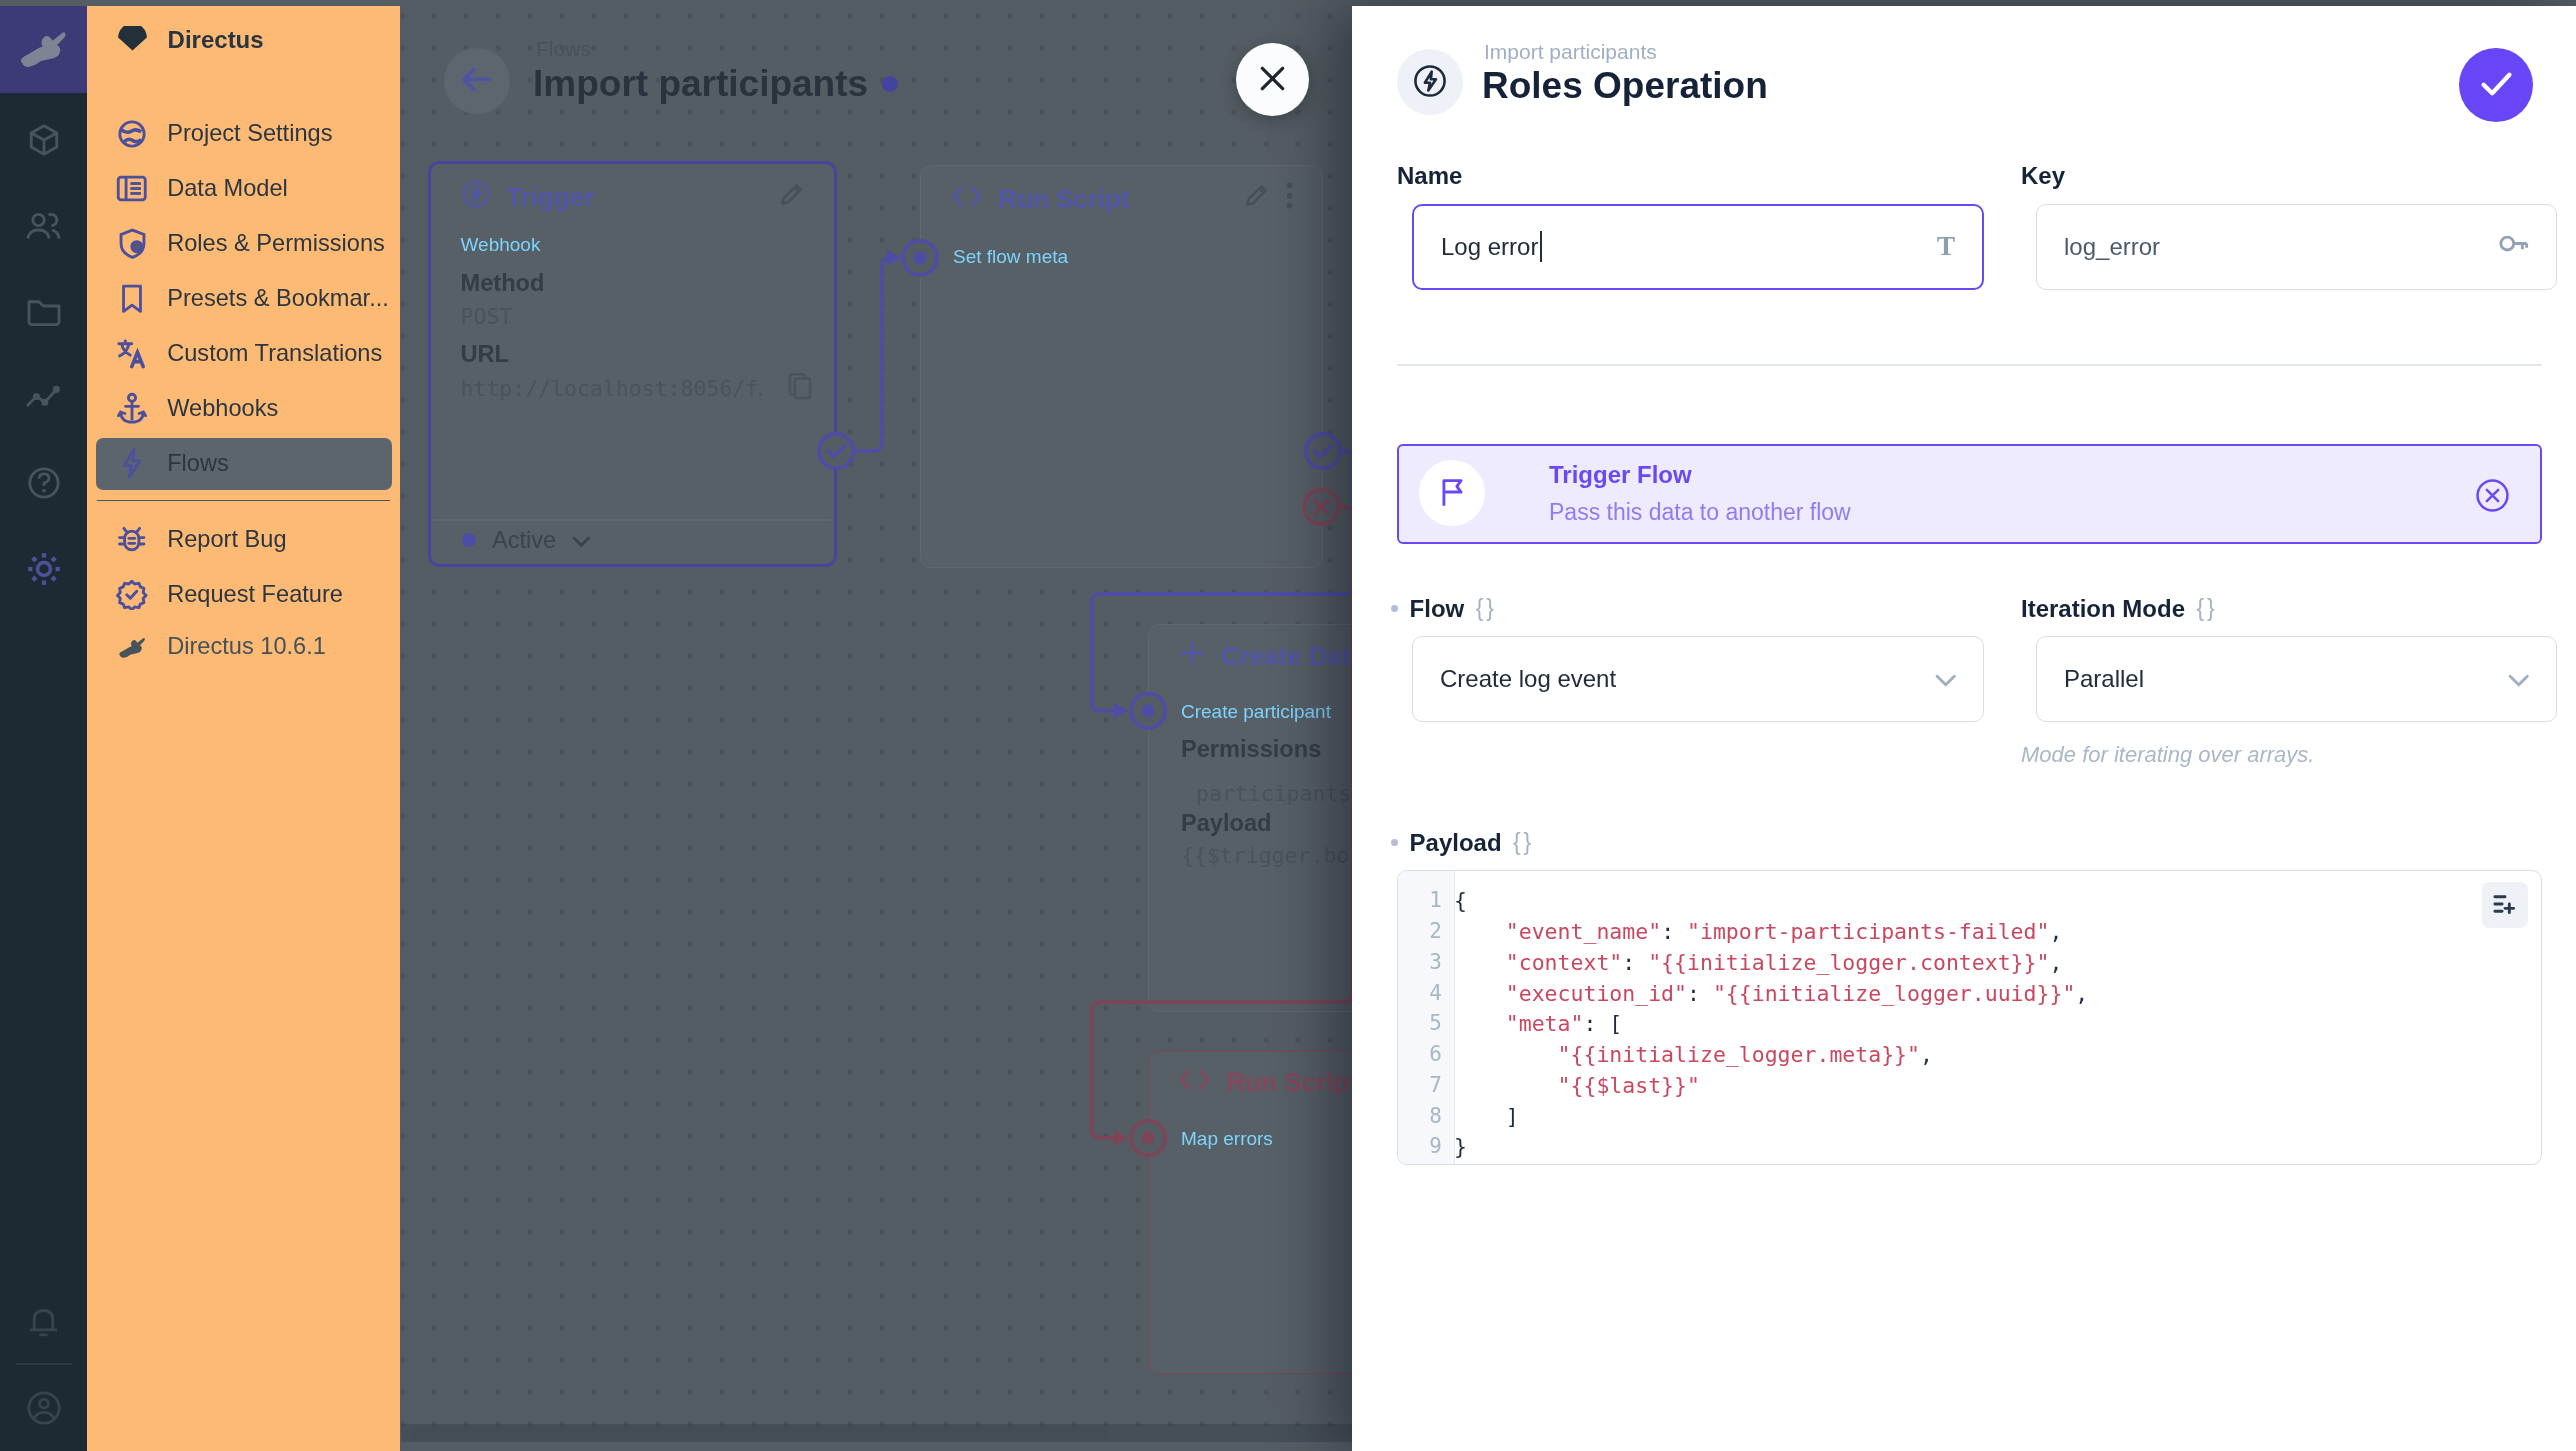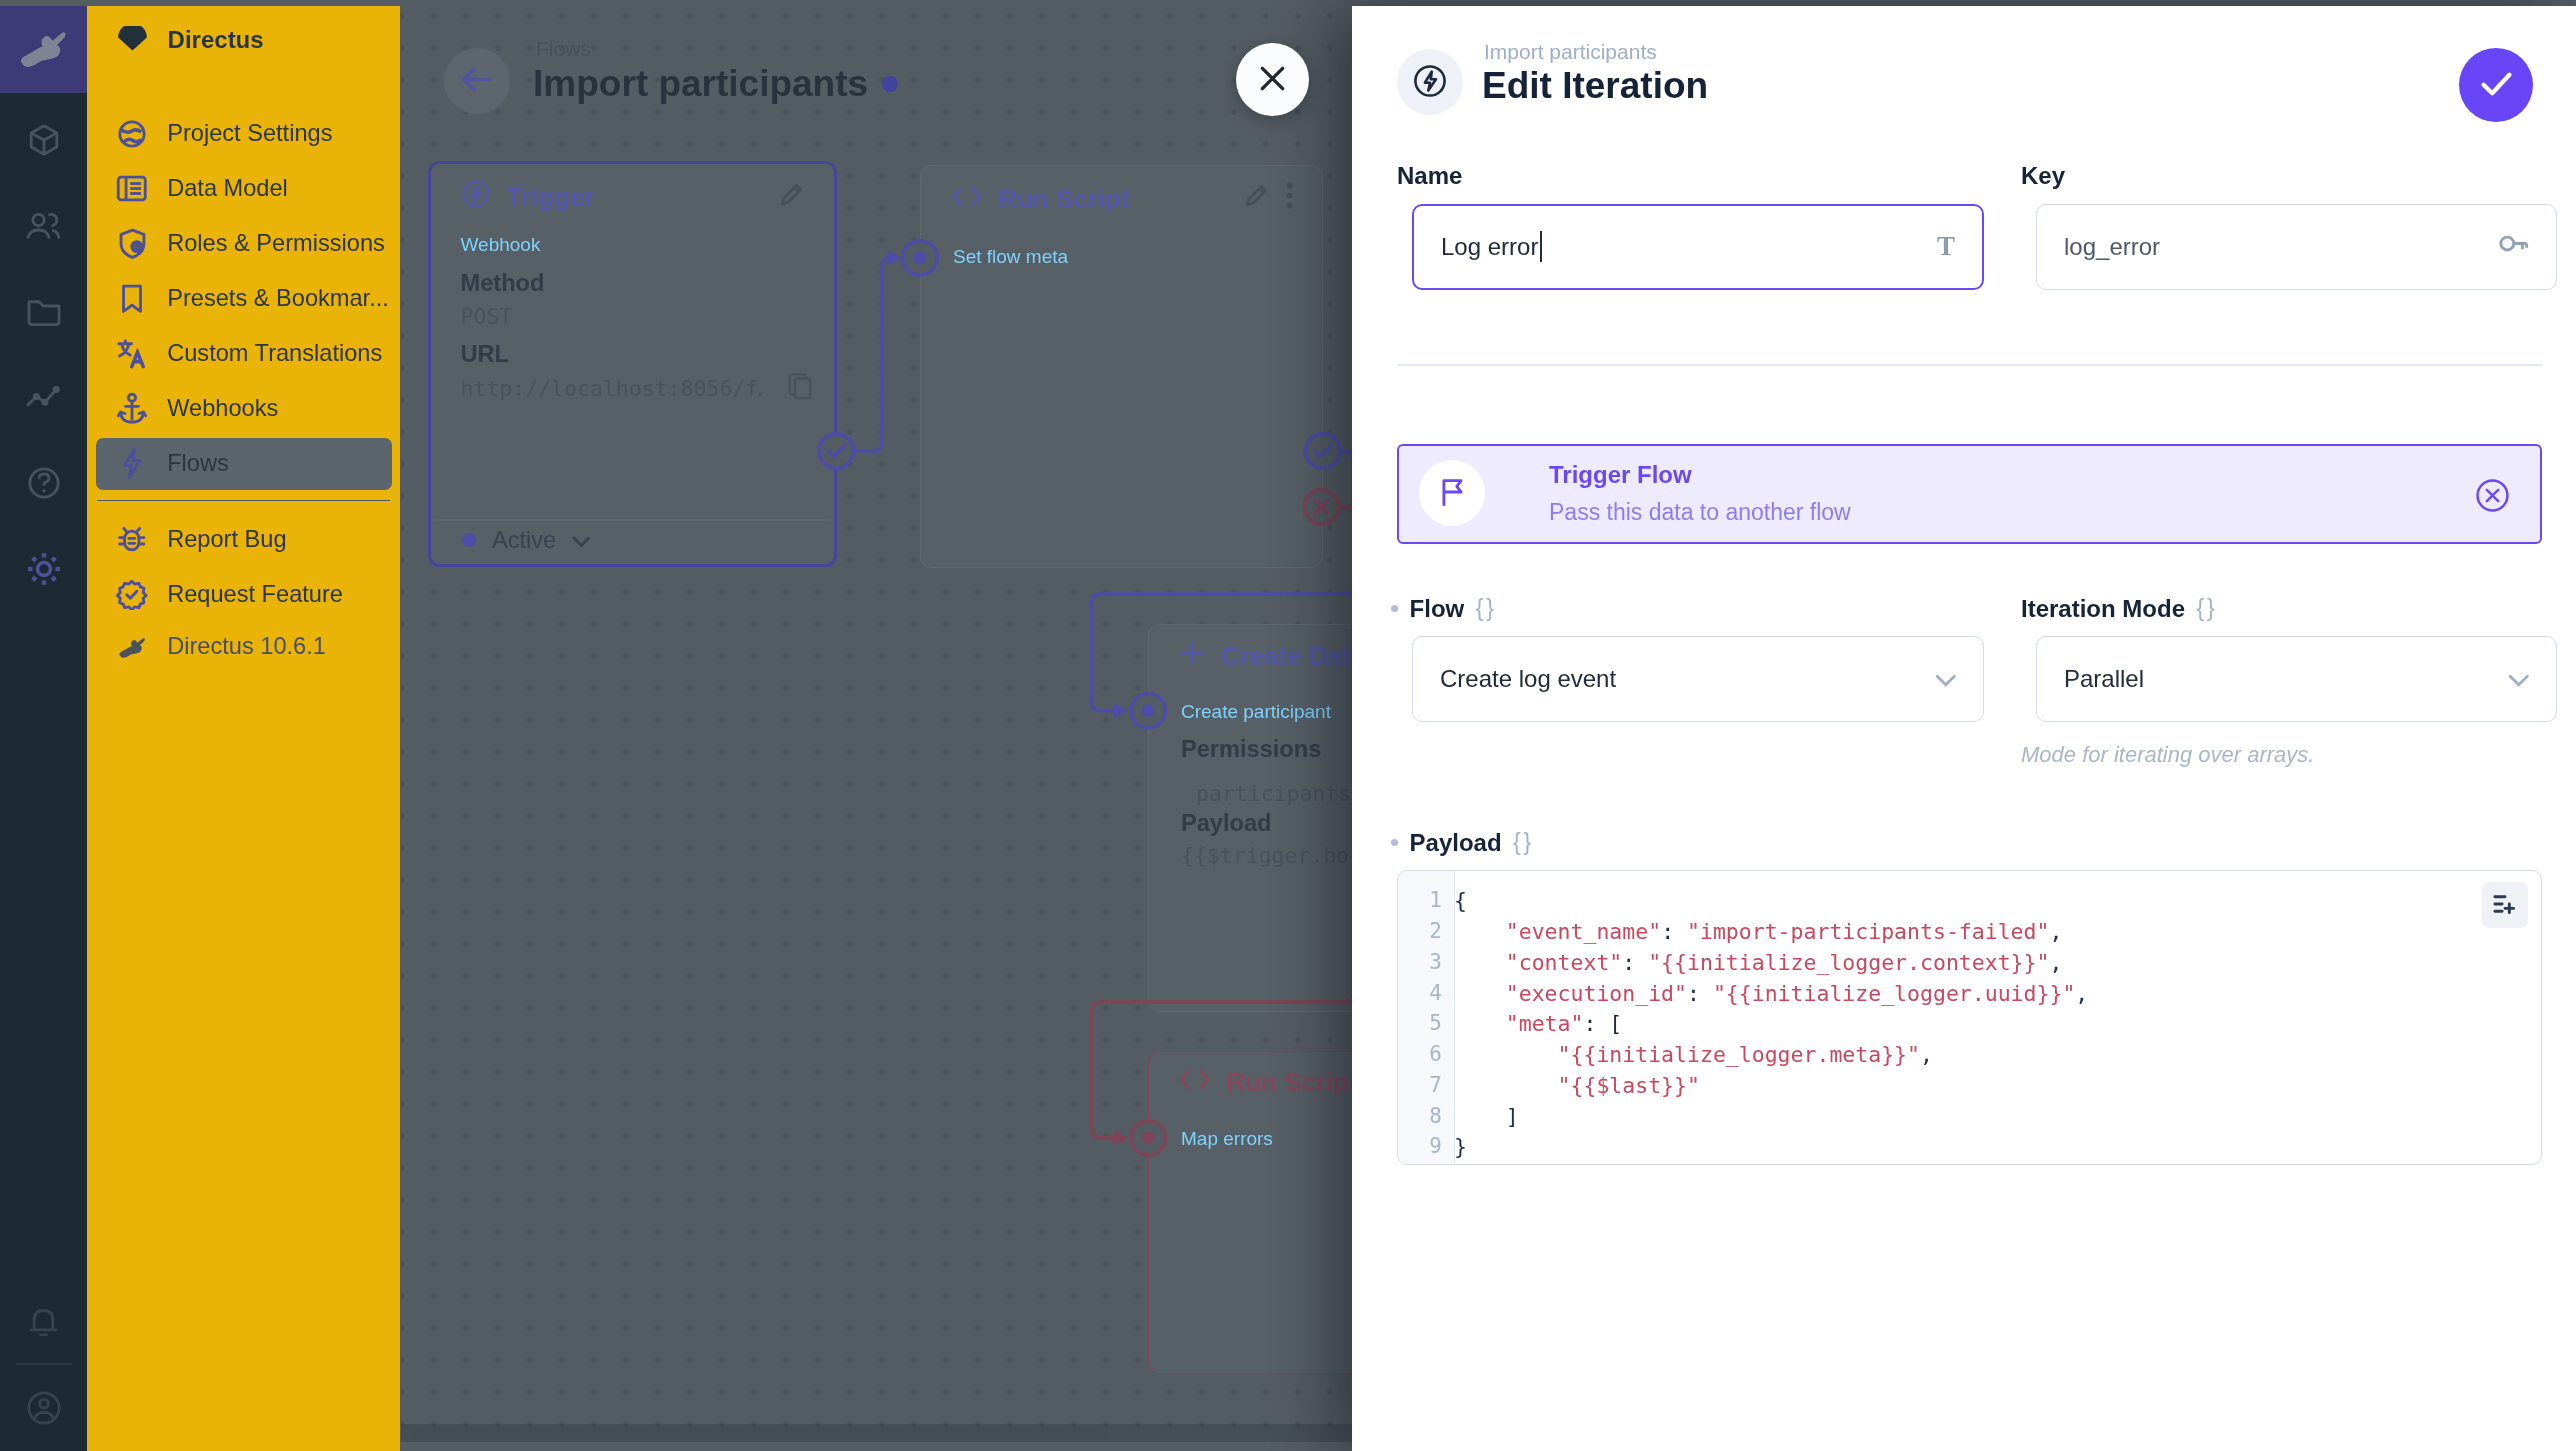--- a/index.html
+++ b/index.html
@@ -9,21 +9,21 @@
   .abs{position:absolute;}
 
   
   .module-bar{left:0;top:5.7px;width:87px;height:1445px;background:#1e2a33;z-index:5;}
   .logo-tile{left:0;top:0;width:87px;height:87px;background:#3c3b78;display:flex;align-items:center;justify-content:center;}
   .mod-btn{width:87px;height:72px;display:flex;align-items:center;justify-content:center;color:#49535c;}
   .mod-btn.purple{color:#50509a;}
   .mod-divider{left:15.7px;top:1357px;width:56px;height:2.1px;background:#2c3842;}
 
   
-  .nav{left:87px;top:5.7px;width:313px;height:1445px;background:#eab308;z-index:4;}
+  .nav{left:87px;top:5.7px;width:313px;height:1445px;background:#fdba74;z-index:4;}
   .nav-header{position:absolute;left:29px;top:20px;display:flex;align-items:center;gap:18.6px;color:#2b353f;}
   .nav-header .txt{font-size:24px;font-weight:bold;color:#2b353f;}
   .nav-item{position:absolute;left:8.6px;width:296px;height:52px;display:flex;align-items:center;gap:18.6px;padding-left:20px;border-radius:7.2px;color:#2c3640;}
   .nav-item .ico{width:33px;display:flex;justify-content:center;color:#4c4f9b;}
   .nav-item .lbl{font-size:23.6px;font-weight:500;white-space:nowrap;}
   .nav-item.active{background:#5c656d;}
   .nav-divider{left:10px;top:494px;width:293px;height:1.4px;background:#4b555d;}
   .nav-item.version{color:#46505a;}
   .nav-item.version .ico{color:#49535b;}
 
@@ -453,21 +453,21 @@
 
     <div class="abs d-head-icon">
       <span>
         <svg width="36" height="36" viewBox="0 0 42 42" fill="none" stroke="currentColor" stroke-width="3">
           <circle cx="21" cy="21" r="17"></circle>
             <path d="M23 10 L15 23 h6 L19 32 L28 19 h-6 z" stroke-linejoin="round"></path>
         </svg>
       </span>
     </div>
     <div class="abs d-crumb">Import participants</div>
-    <div class="abs d-title">Edit Iteration</div>
+    <div class="abs d-title">Roles Operation</div>
     <div class="abs fab">
       <span>
         <svg width="33" height="26" viewBox="0 0 46 36" fill="none" stroke="currentColor" stroke-width="6" stroke-linecap="round" stroke-linejoin="round">
           <path d="M5 19 L17 31 L41 5"></path>
         </svg>
       </span>
     </div>
 
     <div class="f-label" style="left:45px;top:156px;">
       <span>Name</span>

